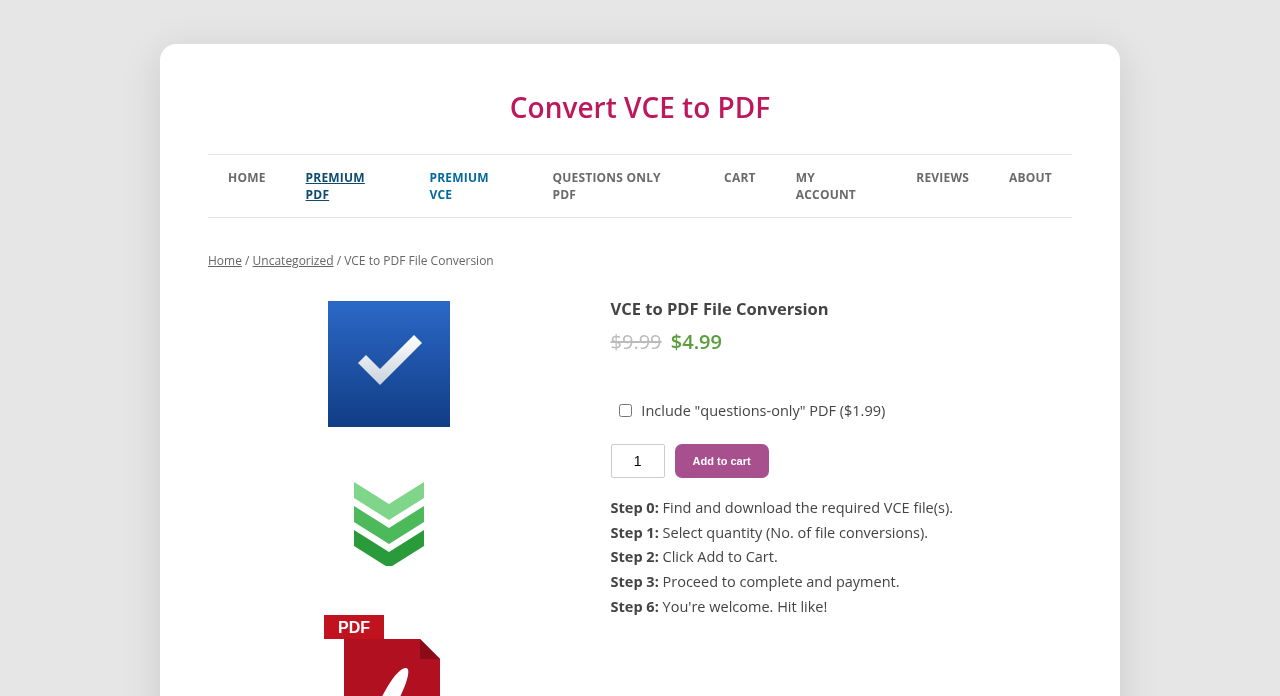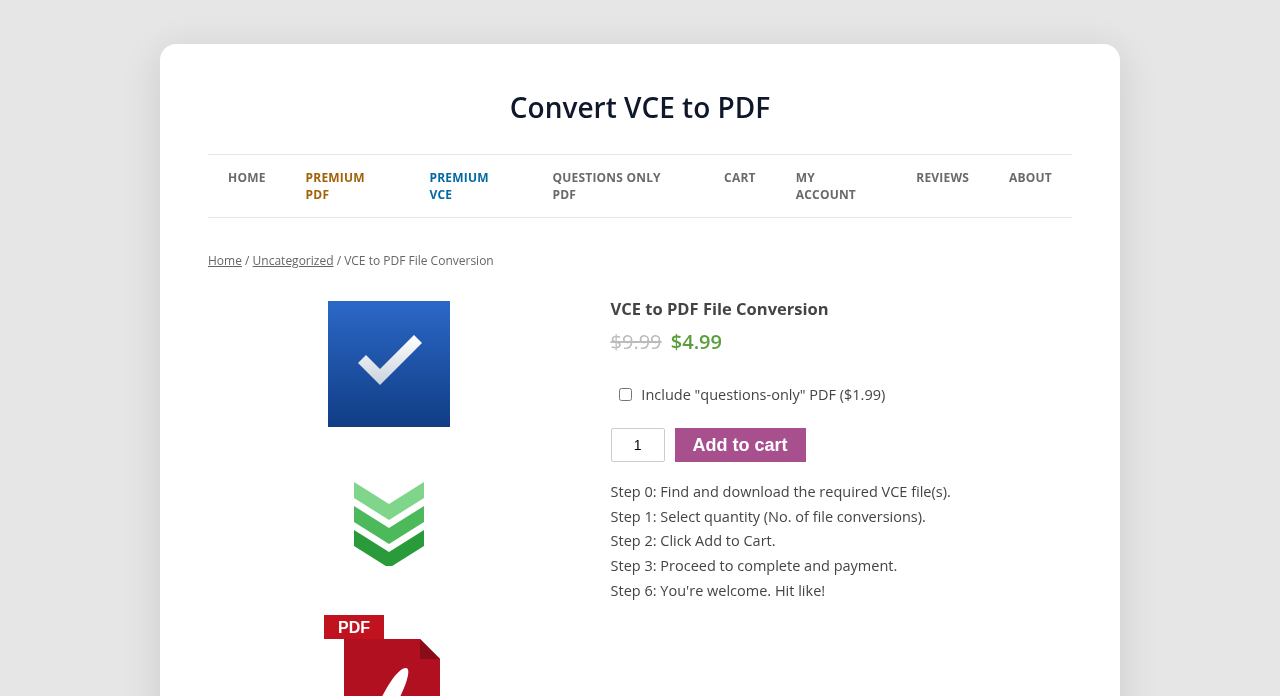--- a/index.html
+++ b/index.html
@@ -1,41 +1,41 @@
 <!DOCTYPE html>
 <html><head>
   <meta charset="utf-8">
   <style>
     * { margin: 0; padding: 0; box-sizing: border-box; }
     body { font-family: 'Segoe UI', 'Open Sans', sans-serif; background: #e6e6e6; color: #444; }
     .page-wrapper { max-width: 960px; margin: 44px auto 0; background: #fff; border-radius: 16px; box-shadow: 0 8px 40px rgba(0,0,0,0.12); padding: 0 0 40px 0; }
-    .site-title { text-align: center; font-size: 28px; font-weight: 600; color: #0f172a; padding: 44px 0 28px 0; }
+    .site-title { text-align: center; font-size: 28px; font-weight: 600; color: #be185d; padding: 44px 0 28px 0; }
     .nav-wrap { padding: 0 48px; }
     .nav { display: flex; border-top: 1px solid #e5e5e5; border-bottom: 1px solid #e5e5e5; }
     .nav a { display: block; padding: 14px 20px; font-size: 12px; font-weight: 700; text-decoration: none; color: #6a6a6a; letter-spacing: 0.2px; }
-    .nav a.red { color: #a16207; }
+    .nav a.red { color: #0c4a6e; text-decoration: underline; }
     .nav a.blue { color: #0369a1; }
     .content { padding: 34px 48px 0; }
     .breadcrumb { font-size: 12px; color: #666; margin-bottom: 28px; }
     .breadcrumb a { color: #666; }
     .breadcrumb .current { color: #666; text-decoration: none; }
     .product { display: flex; gap: 40px; }
     .product-images { width: 44%; text-align: center; }
     .product-summary { width: 56%; }
     .prod-title { font-size: 16.5px; font-weight: 700; color: #444; margin-bottom: 8px; }
-    .price { font-size: 20px; margin-bottom: 30px; }
+    .price { font-size: 20px; margin-bottom: 46px; }
     .price .old { color: #bbb; text-decoration: line-through; margin-right: 4px; }
     .price .new { color: #5a9e3d; font-weight: 600; }
     .addon { margin: 28px 0 24px 8px; font-size: 14.5px; color: #444; }
     .addon input { margin-right: 6px; transform: translateY(1px); }
     .cart-row { display: flex; gap: 10px; margin-bottom: 18px; }
     .qty { width: 54px; height: 34px; border: 1px solid #ccc; border-radius: 2px; text-align: center; font-size: 14px; }
-    .add-btn { background: #a84f8e; color: #fff; border: none; border-radius: 0; padding: 0 18px; height: 34px; font-size: 18px; font-weight: 600; cursor: pointer; }
+    .add-btn { background: #a84f8e; color: #fff; border: none; border-radius: 7px; padding: 0 18px; height: 34px; font-size: 11px; font-weight: 600; cursor: pointer; }
     .steps p { font-size: 14.5px; line-height: 1.7; color: #444; }
-    .steps b { font-weight: 400; margin-top: 44px; }
+    .steps b { font-weight: 700; margin-top: 44px; }
     .vce-block { display: inline-block; margin-top: 4px; }
     .arrows-block { display: inline-block; margin: 50px 0 42px; }
     .pdf-block { display: inline-block; position: relative; }
   </style>
 </head>
 <body>
 
 <div class="page-wrapper">
   <h1 class="site-title">Convert VCE to PDF</h1>
 

